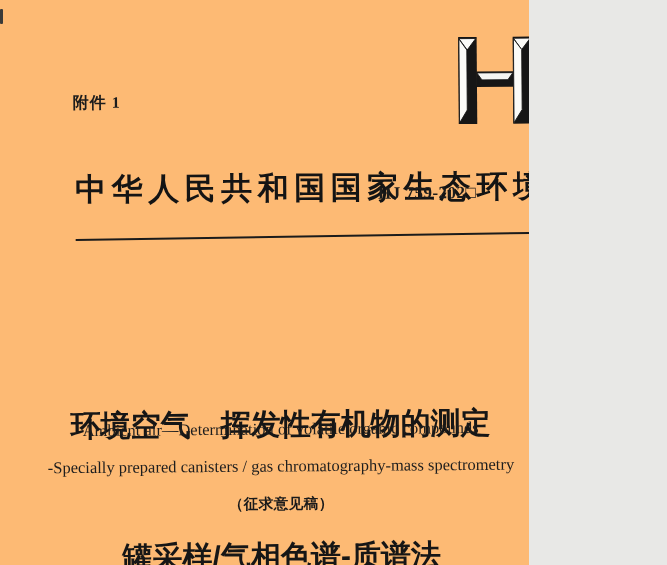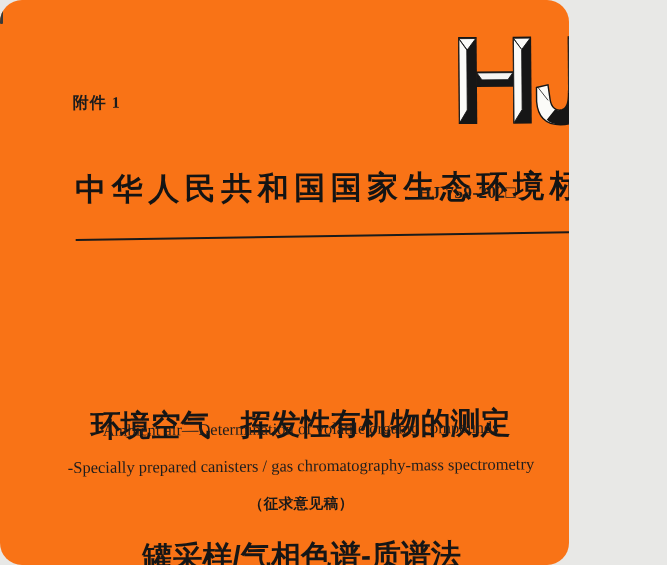--- a/index.html
+++ b/index.html
@@ -1,21 +1,20 @@
 <!DOCTYPE html>
 <html><head>
 <meta charset="utf-8">
 <style>
   html,body { margin:0; padding:0; background:#e8e8e6; }
   .page {
-    position:relative; width:569px; height:565px;
-    background:#f97316; overflow:hidden;
+    position:relative; width:529px; height:565px;
+    background:#fdba74; overflow:hidden;
     font-family:"Liberation Serif","DejaVu Serif",serif;
     color:#1c1c1c;
-    border-radius:22px;
   }
   .tilt { position:absolute; inset:0; transform:rotate(-0.45deg); transform-origin:340px 280px; }
 
   .attachment {
     position:absolute; left:74px; top:91px;
     font-size:16px; font-weight:600; letter-spacing:1px;
     white-space:pre;
   }
 
   .logo { position:absolute; left:450px; top:25px; width:150px; height:110px; }

